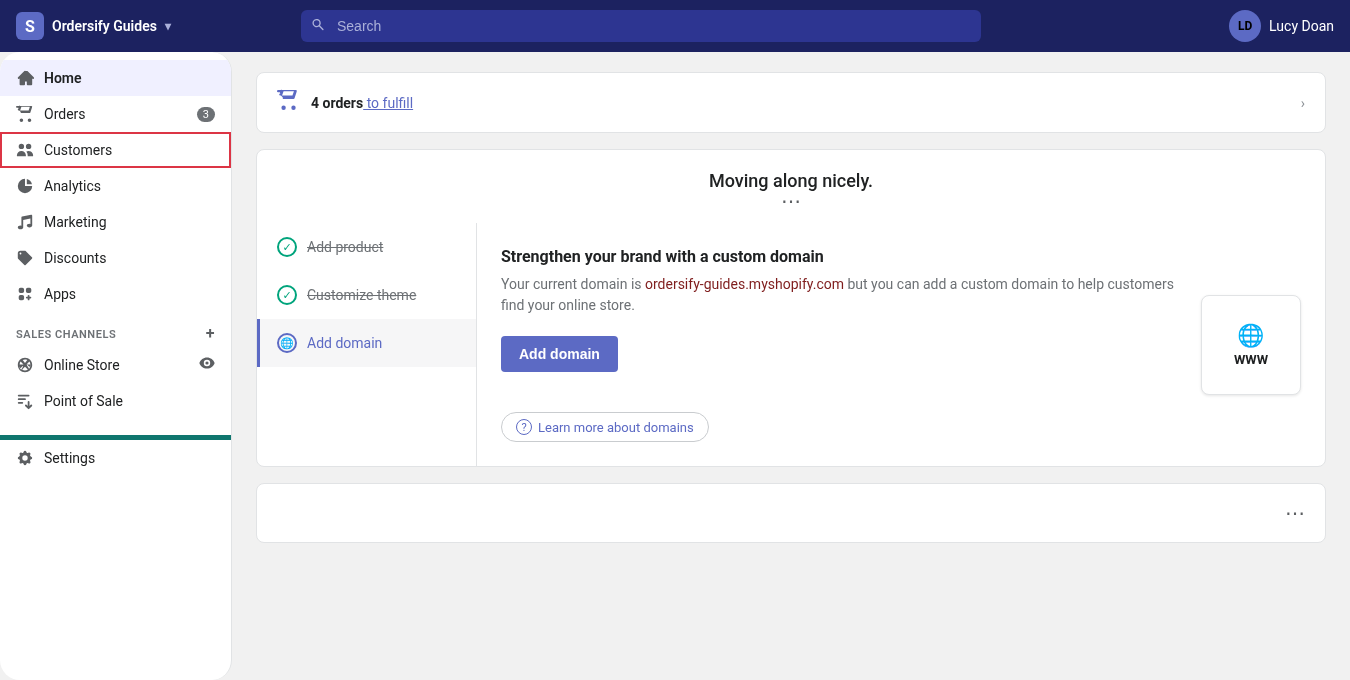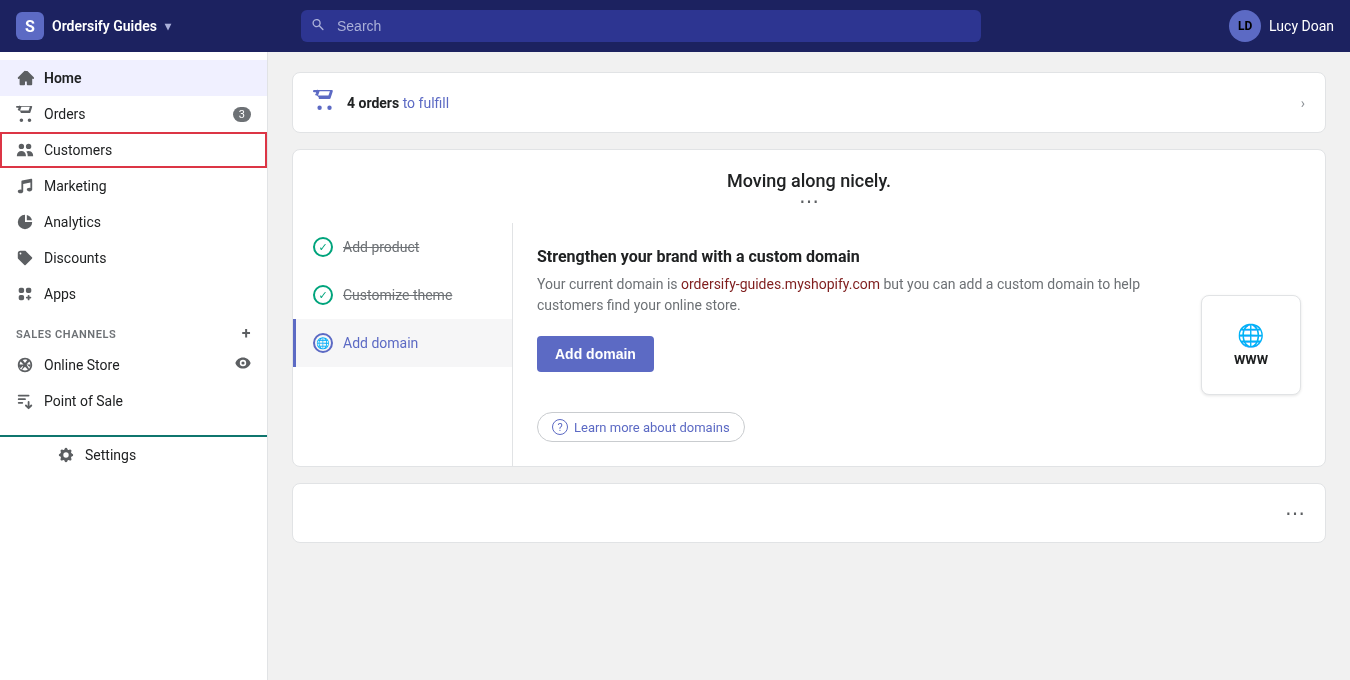--- a/index.html
+++ b/index.html
@@ -80,26 +80,27 @@
 
     
     .layout {
       display: flex;
       flex: 1;
       overflow: hidden;
     }
 
     
     .sidebar {
-      width: 268px;
+      width: 232px;
       background: #fff;
       border-right: 1px solid #e1e3e5;
       overflow-y: auto;
       flex-shrink: 0;
       padding: 8px 0;
+      border-radius: 20px;
     }
     .nav-item {
       display: flex;
       align-items: center;
       gap: 10px;
       padding: 9px 16px;
       font-size: 14px;
       color: #202223;
       cursor: pointer;
       border-radius: 0;
@@ -180,21 +181,21 @@
     }
     .orders-bar-icon {
       color: #5c6ac4;
       font-size: 20px;
     }
     .orders-bar-text {
       font-size: 14px;
       color: #202223;
     }
     .orders-bar-text strong { color: #202223; font-weight: 700; }
-    .orders-bar-text span.link-text { color: #5c6ac4; }
+    .orders-bar-text span.link-text { color: #5c6ac4; text-decoration: underline; }
     .orders-bar-chevron {
       margin-left: auto;
       color: #8c9196;
       font-size: 14px;
     }
 
     
     .moving-card { padding: 0; overflow: hidden; }
     .moving-card-header {
       display: flex;
@@ -387,34 +388,34 @@
         <svg width="18" height="18" viewBox="0 0 20 20" fill="#5c5f62">
             <path d="M9 6a3 3 0 11-6 0 3 3 0 016 0zM17 6a3 3 0 11-6 0 3 3 0 016 0zM12.93 17c.046-.327.07-.66.07-1a6.97 6.97 0 00-1.5-4.33A5 5 0 0119 16v1h-6.07zM6 11a5 5 0 015 5v1H1v-1a5 5 0 015-5z"></path>
           </svg>
       </span>
       <span>Customers</span>
     </div>
 
     <div class="nav-item">
       <span class="nav-icon">
         <svg width="18" height="18" viewBox="0 0 20 20" fill="#5c5f62">
-            <path d="M18 3a1 1 0 00-1.196-.98l-10 2A1 1 0 006 5v9.114A4.369 4.369 0 005 14c-1.657 0-3 .895-3 2s1.343 2 3 2 3-.895 3-2V7.82l8-1.6v5.894A4.37 4.37 0 0015 12c-1.657 0-3 .895-3 2s1.343 2 3 2 3-.895 3-2V3z"></path>
-          </svg>
-      </span>
-      <span>Marketing</span>
-    </div>
-
-    <div class="nav-item">
-      <span class="nav-icon">
-        <svg width="18" height="18" viewBox="0 0 20 20" fill="#5c5f62">
             <path d="M2 10a8 8 0 018-8v8h8a8 8 0 11-16 0z"></path>
             <path d="M12 2.252A8.014 8.014 0 0117.748 8H12V2.252z"></path>
           </svg>
       </span>
       <span>Analytics</span>
+    </div>
+
+    <div class="nav-item">
+      <span class="nav-icon">
+        <svg width="18" height="18" viewBox="0 0 20 20" fill="#5c5f62">
+            <path d="M18 3a1 1 0 00-1.196-.98l-10 2A1 1 0 006 5v9.114A4.369 4.369 0 005 14c-1.657 0-3 .895-3 2s1.343 2 3 2 3-.895 3-2V7.82l8-1.6v5.894A4.37 4.37 0 0015 12c-1.657 0-3 .895-3 2s1.343 2 3 2 3-.895 3-2V3z"></path>
+          </svg>
+      </span>
+      <span>Marketing</span>
     </div>
 
     <div class="nav-item">
       <span class="nav-icon">
         <svg width="18" height="18" viewBox="0 0 20 20" fill="#5c5f62">
             <path fill-rule="evenodd" d="M17.707 9.293a1 1 0 010 1.414l-7 7a1 1 0 01-1.414 0l-7-7A.997.997 0 012 10V5a3 3 0 013-3h5c.256 0 .512.098.707.293l7 7zM5 6a1 1 0 100-2 1 1 0 000 2z" clip-rule="evenodd"></path>
           </svg>
       </span>
       <span>Discounts</span>
     </div>
@@ -450,21 +451,21 @@
 
     <div class="nav-item">
       <span class="nav-icon">
         <svg width="18" height="18" viewBox="0 0 20 20" fill="#5c5f62">
             <path d="M3 3a1 1 0 000 2h11a1 1 0 100-2H3zM3 7a1 1 0 000 2h7a1 1 0 100-2H3zM3 11a1 1 0 100 2h4a1 1 0 100-2H3zM15 11a1 1 0 10-2 0v4.586l-1.293-1.293a1 1 0 00-1.414 1.414l3 3a1 1 0 001.414 0l3-3a1 1 0 00-1.414-1.414L15 15.586V11z"></path>
           </svg>
       </span>
       <span>Point of Sale</span>
     </div>
 
-    <div style="margin-top:16px; border-top:2px solid #0f766e;padding-left:41px;">
+    <div style="margin-top:16px; border-top:5px solid #0f766e;">
       <div class="nav-item">
         <span class="nav-icon">
           <svg width="18" height="18" viewBox="0 0 20 20" fill="#5c5f62">
               <path fill-rule="evenodd" d="M11.49 3.17c-.38-1.56-2.6-1.56-2.98 0a1.532 1.532 0 01-2.286.948c-1.372-.836-2.942.734-2.106 2.106.54.886.061 2.042-.947 2.287-1.561.379-1.561 2.6 0 2.978a1.532 1.532 0 01.947 2.287c-.836 1.372.734 2.942 2.106 2.106a1.532 1.532 0 012.287.947c.379 1.561 2.6 1.561 2.978 0a1.533 1.533 0 012.287-.947c1.372.836 2.942-.734 2.106-2.106a1.533 1.533 0 01.947-2.287c1.561-.379 1.561-2.6 0-2.978a1.532 1.532 0 01-.947-2.287c.836-1.372-.734-2.942-2.106-2.106a1.532 1.532 0 01-2.287-.947zM10 13a3 3 0 100-6 3 3 0 000 6z" clip-rule="evenodd"></path>
             </svg>
         </span>
         <span>Settings</span>
       </div>
     </div>
   </div>

